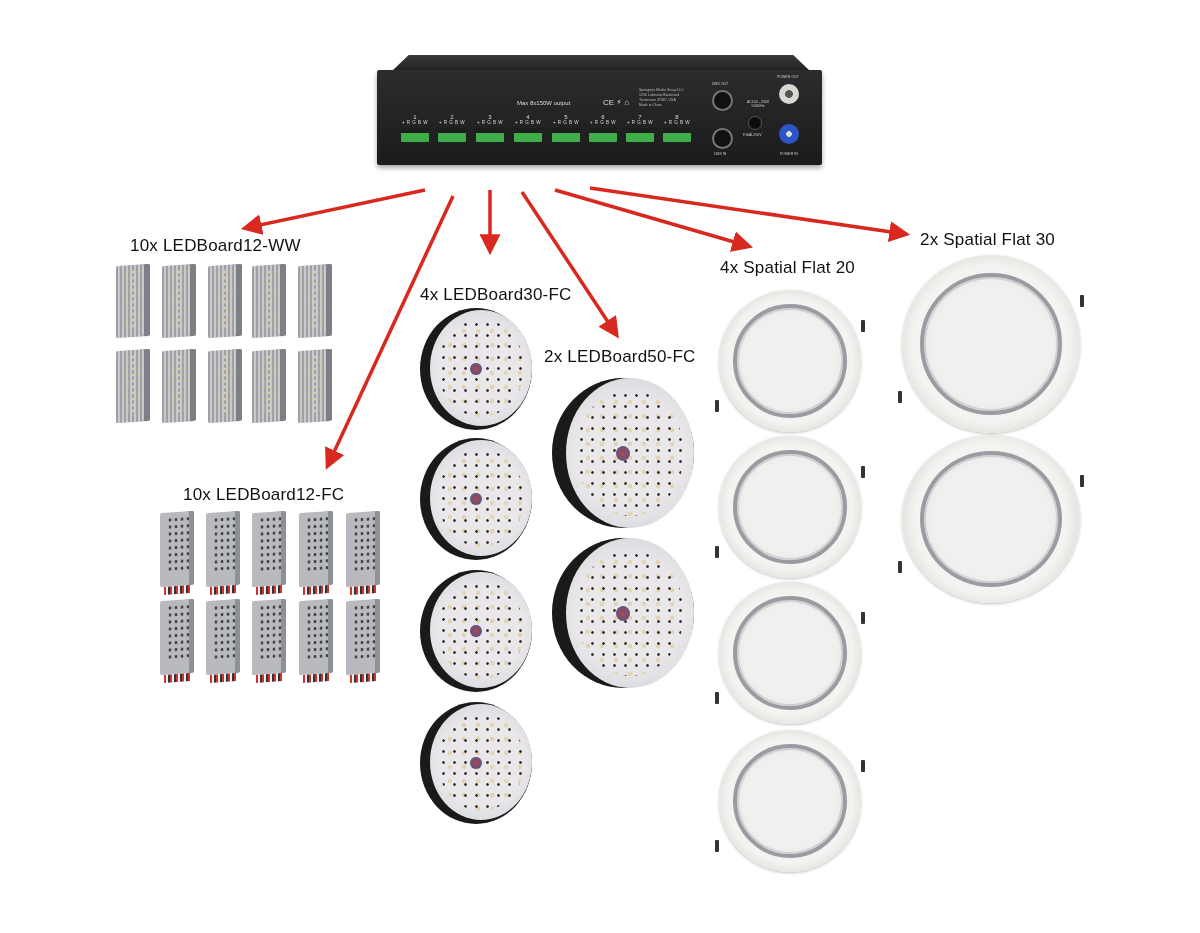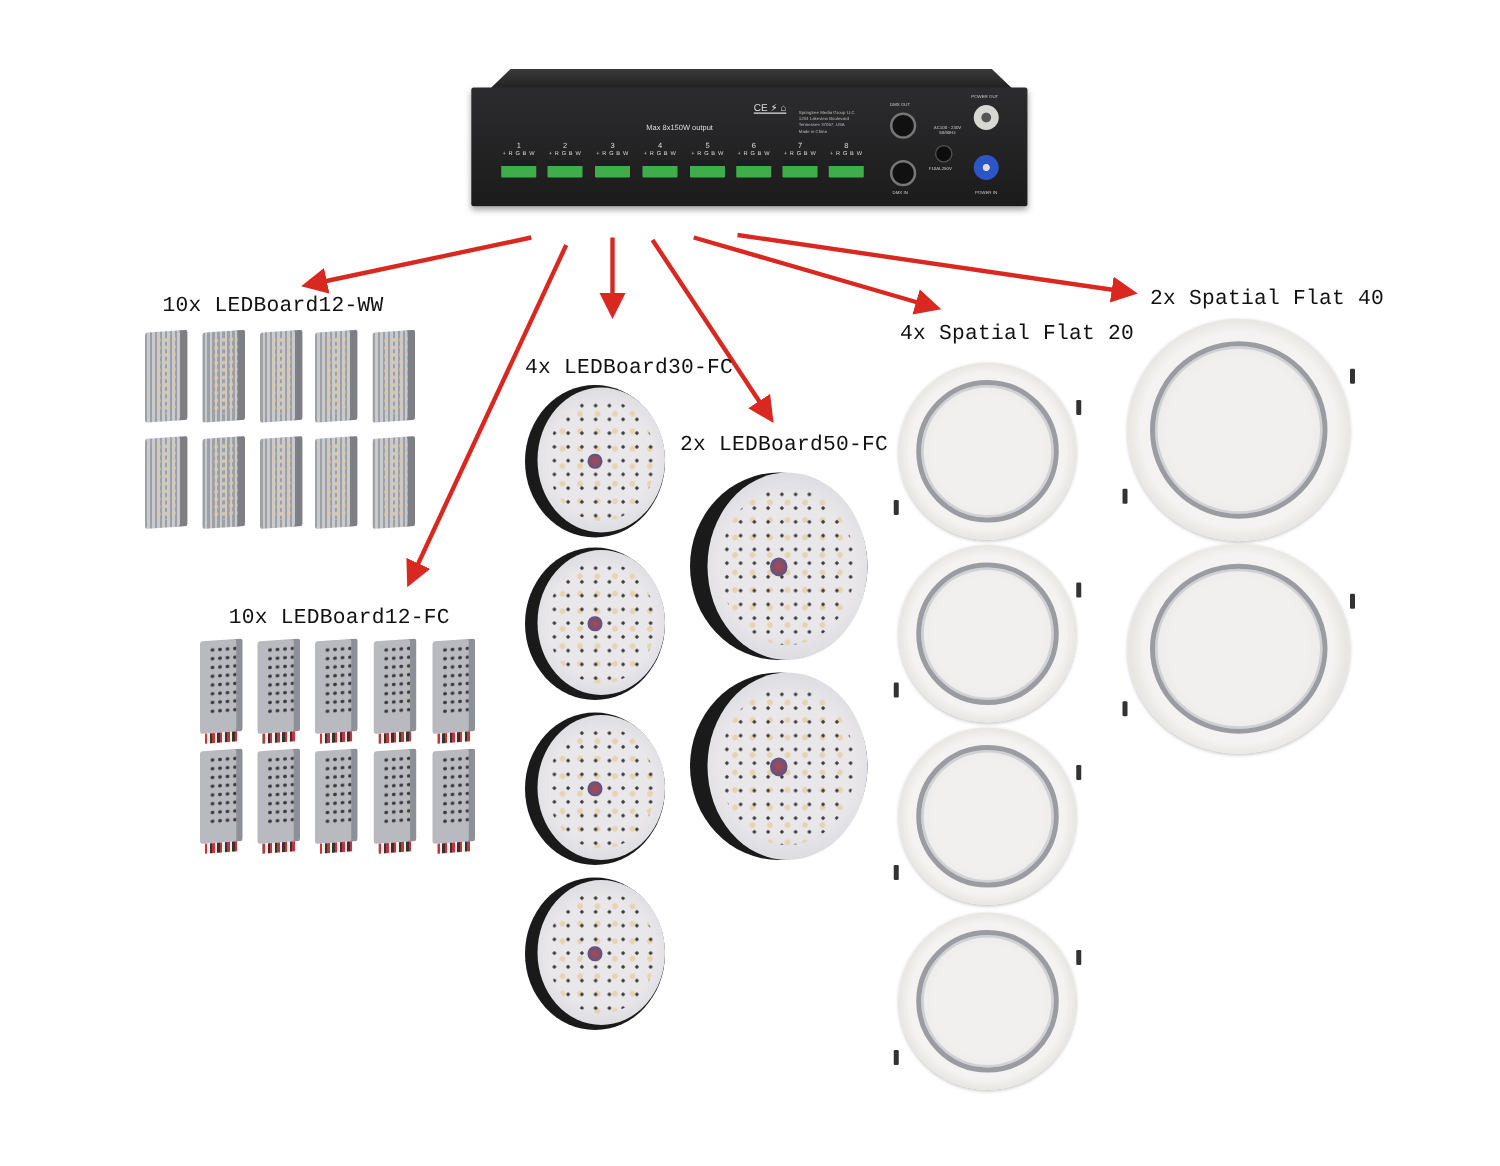--- a/index.html
+++ b/index.html
@@ -1,28 +1,28 @@
 <!DOCTYPE html>
 <html><head>
 <meta charset="utf-8">
 <style>
   html,body{margin:0;padding:0;background:#ffffff;}
   body{width:1200px;height:933px;position:relative;overflow:hidden;font-family:"Liberation Sans","DejaVu Sans",sans-serif;}
   .abs{position:absolute;}
-  .label{position:absolute;font-size:17px;color:#111;white-space:nowrap;letter-spacing:0.2px;font-family:Liberation Mono, monospace;}
+  .label{position:absolute;font-size:17px;color:#111;white-space:nowrap;letter-spacing:0.2px;}
   
   .ctrl-top{position:absolute;left:392px;top:55px;width:418px;height:16px;background:linear-gradient(#3a3a3a,#222);clip-path:polygon(4% 0,96% 0,100% 100%,0 100%);}
   .ctrl{position:absolute;left:377px;top:70px;width:445px;height:95px;background:linear-gradient(#2c2c2e,#1b1b1c);border-radius:2px;box-shadow:0 3px 5px rgba(0,0,0,.35);}
   .ctrl .maxlbl{position:absolute;left:140px;top:30px;font-size:6px;color:#ddd;}
   .ch{position:absolute;top:44px;width:28px;text-align:center;color:#ddd;}
   .ch .num{font-size:6px;display:block;}
   .ch .rgbw{font-size:4.5px;display:block;letter-spacing:.5px;}
   .ch .term{display:block;margin:3px auto 0;width:28px;height:14px;background:linear-gradient(#1e1e1e 0 35%,#3fae4a 35% 100%);border-radius:1px;}
   .ctrl .txtblk{position:absolute;left:262px;top:18px;font-size:3.5px;color:#bbb;line-height:5px;}
-  .ctrl .ce{position:absolute;left:226px;top:12px;font-size:8px;color:#ddd;text-decoration:underline;}
+  .ctrl .ce{position:absolute;left:226px;top:28px;font-size:8px;color:#ddd;}
   .xlr{position:absolute;width:17px;height:17px;border-radius:50%;background:#111;border:2px solid #777;}
   .pcon{position:absolute;width:20px;height:20px;border-radius:50%;}
   .tiny{position:absolute;font-size:3.5px;color:#ccc;}
   
   .ww{position:absolute;width:34px;height:72px;background:repeating-linear-gradient(90deg,#9ea0a6 0 2px,#c9cacd 2px 4px);border-radius:2px;transform:skewY(-4deg);box-shadow:inset -6px 0 0 #7d7f85;}
   .ww::after{content:"";position:absolute;left:8px;top:4px;width:20px;height:62px;background:radial-gradient(circle,#d8c9a8 1.3px,transparent 1.8px) 0 0/6px 6px;}
   .fc{position:absolute;width:34px;height:74px;background:#b8bac0;border-radius:2px;transform:skewY(-4deg);box-shadow:inset -5px 0 0 #8e9097;}
   .fc::after{content:"";position:absolute;left:7px;top:4px;width:22px;height:56px;background:radial-gradient(circle,#3b3b3b 1.2px,transparent 1.7px) 0 0/6px 7px;}
   .fc .wires{position:absolute;left:4px;bottom:-8px;width:26px;height:8px;background:repeating-linear-gradient(90deg,#c33 0 2px,#eee 2px 4px,#333 4px 6px);}
   .disk{position:absolute;border-radius:50%;background:#1a1a1a;}
@@ -213,21 +213,21 @@
       <div class="clip" style="right:-4px;top:30px"></div>
       <div class="clip" style="left:-4px;bottom:20px"></div>
     </div>
   <div class="dl" style="left:719px;top:730px;width:142px;height:142px">
       <div class="ring" style="left:14px;top:14px;width:106px;height:106px"></div>
       <div class="clip" style="right:-4px;top:30px"></div>
       <div class="clip" style="left:-4px;bottom:20px"></div>
     </div>
 </div>
 
-<div class="label" style="left:920px;top:230px">2x Spatial Flat 40</div>
+<div class="label" style="left:920px;top:230px">2x Spatial Flat 30</div>
 <div>
   <div class="dl" style="left:902px;top:255px;width:178px;height:178px">
       <div class="ring" style="left:18px;top:18px;width:134px;height:134px"></div>
       <div class="clip" style="right:-4px;top:40px"></div>
       <div class="clip" style="left:-4px;bottom:30px"></div>
     </div>
   <div class="dl" style="left:902px;top:435px;width:178px;height:168px">
       <div class="ring" style="left:18px;top:16px;width:134px;height:128px"></div>
       <div class="clip" style="right:-4px;top:40px"></div>
       <div class="clip" style="left:-4px;bottom:30px"></div>

